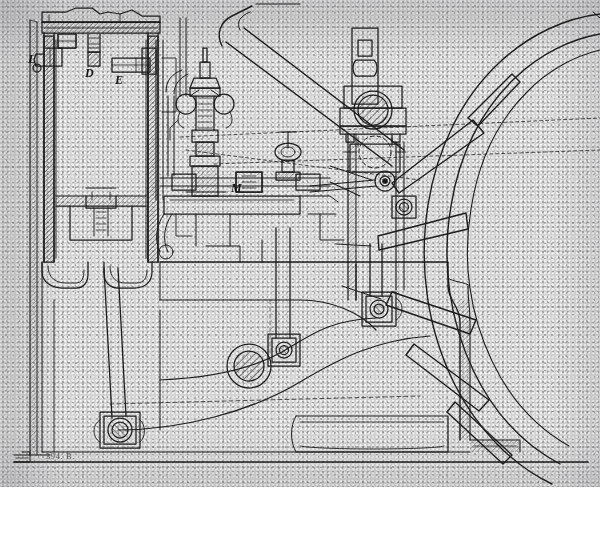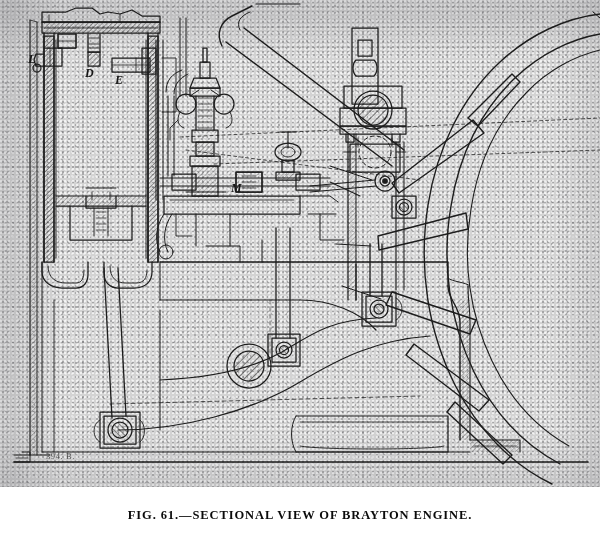--- a/index.html
+++ b/index.html
@@ -345,15 +345,14 @@
         <text class="lbl" x="28" y="63" font-size="13">L</text>
         <text class="lbl" x="85" y="77" font-size="12">D</text>
         <text class="lbl" x="115" y="84" font-size="12">E</text>
         <text class="lbl" x="231" y="192" font-size="12">M</text>
       </g>
 
       <text x="46" y="459" font-family="Liberation Serif, serif" font-size="8.5" fill="#3a3a3a" opacity=".85" letter-spacing="0.6">394. B.</text>
     </svg>
   </div>
 
-  <div id="caption">FIG. 61.—SECTIONAL VIEW OF BRAYTON ENGINE.</div>
 
 </div>
 
 </body></html>

